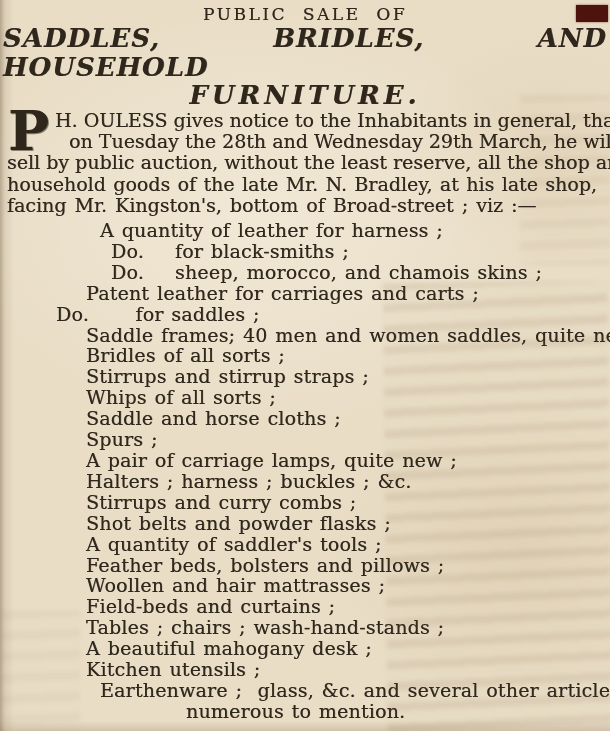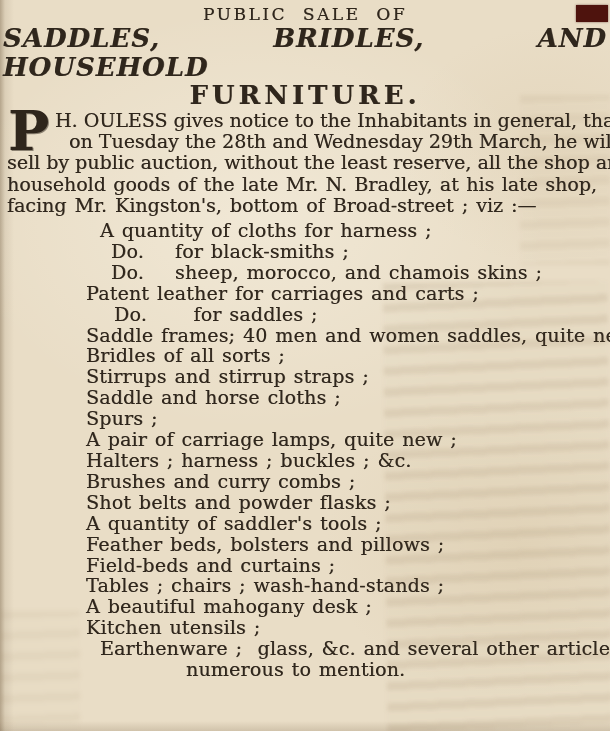--- a/index.html
+++ b/index.html
@@ -43,40 +43,40 @@
     font-size:17px;line-height:20px;letter-spacing:2.5px;word-spacing:8px;
   }
   .title1{
     font-style:italic;font-weight:bold;
     font-size:26px;line-height:29px;
     padding:0 3px;
     text-align:justify;text-align-last:justify;
     letter-spacing:1px;
   }
   .title2{
-    font-weight:bold;
+    font-style:italic;font-weight:bold;
     font-size:26px;line-height:26px;text-align:center;letter-spacing:4px;
   }
   .intro{position:relative;margin-top:2px;font-size:19px;line-height:21.2px;padding-right:13px;}
   .dropcap{
     position:absolute;left:8px;top:-2px;
     font-size:55px;line-height:46px;font-weight:bold;
     letter-spacing:0;text-shadow:1px 1px 0.5px rgba(44,35,25,0.5);
   }
   .iline{text-align:justify;text-align-last:justify;white-space:nowrap;}
   .iline.l1{margin-left:55px;}
   .iline.l2{margin-left:69px;}
   .iline.l3,.iline.l4{margin-left:7px;}
   .iline.l5{margin-left:7px;text-align:right;text-align-last:left;word-spacing:2px;}
   .items{margin-top:4px;font-size:19px;line-height:20.9px;}
   .it{white-space:pre;letter-spacing:0.2px;word-spacing:1.5px;}
   .i1{margin-left:86px;}
   .i2{margin-left:100px;}
   .i3{margin-left:111px;}
-  .i4{margin-left:114px;}
+  .i4{margin-left:56px;}
   .i5{margin-left:186px;}
 </style>
 </head>
 <body>
 
 <div class="page">
 
   <div class="bleed b1"></div>
   <div class="bleed b2"></div>
   <div class="bleed b3"></div>
@@ -89,36 +89,38 @@
   <div class="intro">
     <span class="dropcap">P</span>
     <div class="iline l1">H. OULESS gives notice to the Inhabitants in general, that</div>
     <div class="iline l2">on Tuesday the 28th and Wednesday 29th March, he will</div>
     <div class="iline l3">sell by public auction, without the least reserve, all the shop and</div>
     <div class="iline l4">household goods of the late Mr. N. Bradley, at his late shop,</div>
     <div class="iline l5">facing Mr. Kingston's, bottom of Broad-street ;  viz :—</div>
   </div>
 
   <div class="items">
-    <div class="it i2">A quantity of cloths for harness ;</div>
+    <div class="it i2">A quantity of leather for harness ;</div>
     <div class="it i3">Do.    for black-smiths ;</div>
     <div class="it i3">Do.    sheep, morocco, and chamois skins ;</div>
     <div class="it i1">Patent leather for carriages and carts ;</div>
     <div class="it i4">Do.      for saddles ;</div>
     <div class="it i1">Saddle frames; 40 men and women saddles, quite new</div>
     <div class="it i1">Bridles of all sorts ;</div>
     <div class="it i1">Stirrups and stirrup straps ;</div>
+    <div class="it i1">Whips of all sorts ;</div>
     <div class="it i1">Saddle and horse cloths ;</div>
     <div class="it i1">Spurs ;</div>
     <div class="it i1">A pair of carriage lamps, quite new ;</div>
     <div class="it i1">Halters ; harness ; buckles ; &amp;c.</div>
-    <div class="it i1">Brushes and curry combs ;</div>
+    <div class="it i1">Stirrups and curry combs ;</div>
     <div class="it i1">Shot belts and powder flasks ;</div>
     <div class="it i1">A quantity of saddler's tools ;</div>
     <div class="it i1">Feather beds, bolsters and pillows ;</div>
+    <div class="it i1">Woollen and hair mattrasses ;</div>
     <div class="it i1">Field-beds and curtains ;</div>
     <div class="it i1">Tables ; chairs ; wash-hand-stands ;</div>
     <div class="it i1">A beautiful mahogany desk ;</div>
     <div class="it i1">Kitchen utensils ;</div>
     <div class="it i2">Earthenware ;  glass, &amp;c. and several other articles too</div>
     <div class="it i5">numerous to mention.</div>
   </div>
 
 </div>
 

